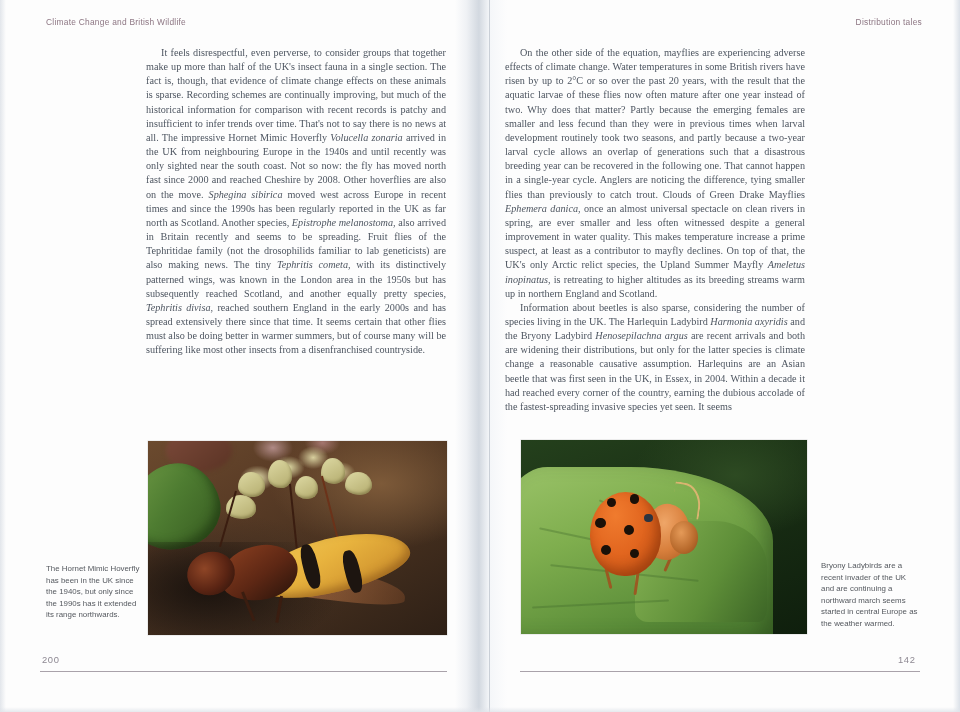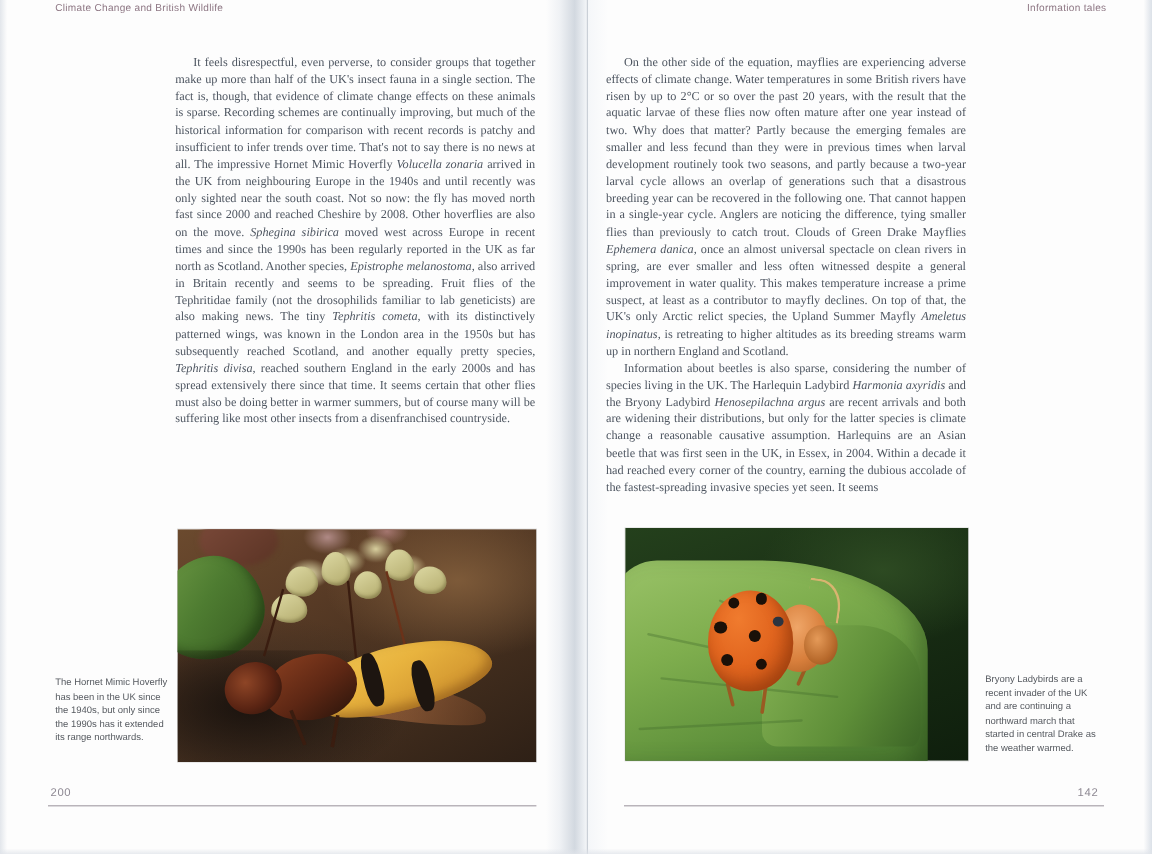--- a/index.html
+++ b/index.html
@@ -68,21 +68,21 @@
     position: absolute;
     top: 0;
     height: 712px;
   }
   .page-left  { left: 0;   width: 480px; }
   .page-right { left: 480px; width: 480px; }
 
   
   .running-head {
     position: absolute;
-    top: 1px;
+    top: 17px;
     font-family: "Liberation Sans", sans-serif;
     font-size: 8.4px;
     letter-spacing: 0.25px;
     color: #8d7683;
     white-space: nowrap;
   }
   .running-head-left  { left: 46px; }
   .running-head-right { right: 38px; }
 
   
@@ -362,21 +362,21 @@
     </div>
 
     <div class="caption caption-left">The Hornet Mimic Hoverfly has been in the UK since the 1940s, but only since the 1990s has it extended its range northwards.</div>
 
     <div class="folio-rule folio-rule-left"></div>
     <div class="folio folio-left">200</div>
   </div>
 
   <div class="page page-right">
 
-    <div class="running-head running-head-right">Information tales</div>
+    <div class="running-head running-head-right">Distribution tales</div>
 
     <div class="text-col col-right" style="left:25px;">
       <p class="body-text indent-first">
         <span>On the other side of the equation, mayflies are experiencing adverse effects of climate change. Water temperatures in some British rivers have risen by up to 2°C or so over the past 20 years, with the result that the aquatic larvae of these flies now often mature after one year instead of two. Why does that matter? Partly because the emerging females are smaller and less fecund than they were in previous times when larval development routinely took two seasons, and partly because a two-year larval cycle allows an overlap of generations such that a disastrous breeding year can be recovered in the following one. That cannot happen in a single-year cycle. Anglers are noticing the difference, tying smaller flies than previously to catch trout. Clouds of Green Drake Mayflies </span><i>Ephemera danica</i><span>, once an almost universal spectacle on clean rivers in spring, are ever smaller and less often witnessed despite a general improvement in water quality. This makes temperature increase a prime suspect, at least as a contributor to mayfly declines. On top of that, the UK's only Arctic relict species, the Upland Summer Mayfly </span><i>Ameletus inopinatus</i><span>, is retreating to higher altitudes as its breeding streams warm up in northern England and Scotland.</span>
       </p>
       <p class="body-text">
         <span>Information about beetles is also sparse, considering the number of species living in the UK. The Harlequin Ladybird </span><i>Harmonia axyridis</i><span> and the Bryony Ladybird </span><i>Henosepilachna argus</i><span> are recent arrivals and both are widening their distributions, but only for the latter species is climate change a reasonable causative assumption. Harlequins are an Asian beetle that was first seen in the UK, in Essex, in 2004. Within a decade it had reached every corner of the country, earning the dubious accolade of the fastest-spreading invasive species yet seen. It seems</span>
       </p>
     </div>
 
@@ -397,21 +397,21 @@
       <div class="lb-body"></div>
       <div class="lb-spot" style="left:30%;top:30%;width:3.2%;height:4.6%;"></div>
       <div class="lb-spot" style="left:38%;top:28%;width:3.4%;height:4.8%;"></div>
       <div class="lb-spot" style="left:26%;top:40%;width:3.6%;height:5.2%;"></div>
       <div class="lb-spot" style="left:36%;top:44%;width:3.6%;height:5.2%;"></div>
       <div class="lb-spot" style="left:28%;top:54%;width:3.6%;height:5.2%;"></div>
       <div class="lb-spot" style="left:38%;top:56%;width:3.4%;height:5%;"></div>
       <div class="lb-spot" style="left:43%;top:38%;width:3%;height:4.4%;background:#2c3440;"></div>
     </div>
 
-    <div class="caption caption-right" style="left:341px;">Bryony Ladybirds are a recent invader of the UK and are continuing a northward march that started in central Drake as the weather warmed.</div>
+    <div class="caption caption-right" style="left:341px;">Bryony Ladybirds are a recent invader of the UK and are continuing a northward march seems started in central Europe as the weather warmed.</div>
 
     <div class="folio-rule folio-rule-right" style="left:40px;"></div>
     <div class="folio folio-right" style="left:418px;">142</div>
   </div>
 
   <div class="gutter"></div>
   <div class="spine-line"></div>
   <div class="page-edge-left"></div>
   <div class="page-edge-right"></div>
   <div class="page-edge-bottom"></div>

